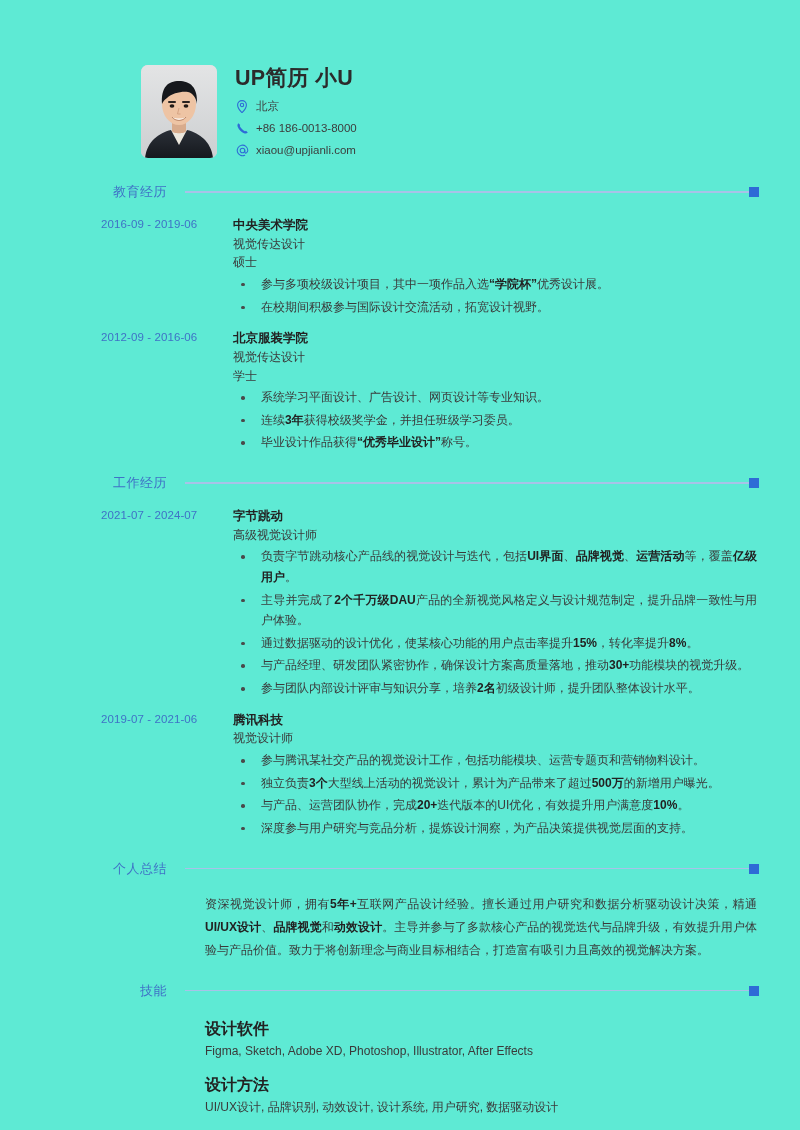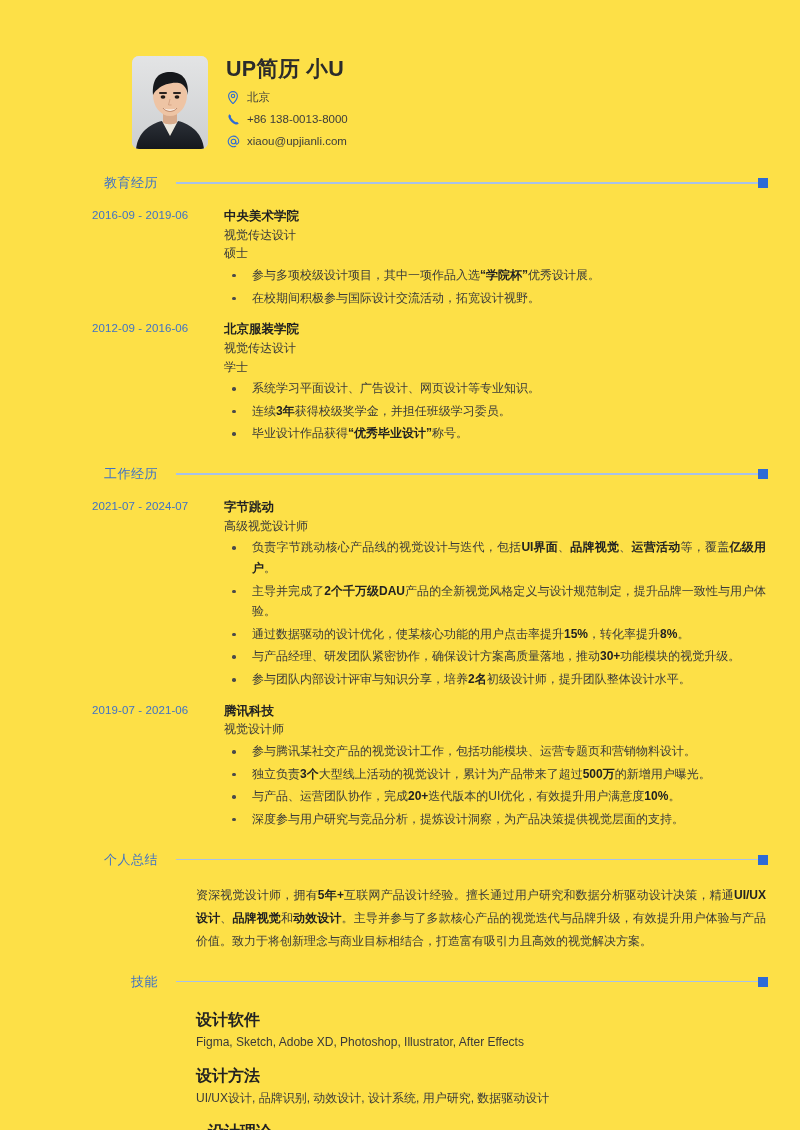--- a/index.html
+++ b/index.html
@@ -12,23 +12,23 @@
     height: 1130px;
     overflow: hidden;
     font-family: "Liberation Sans", "DejaVu Sans", sans-serif;
     color: #333333;
     -webkit-font-smoothing: antialiased;
   }
   .page {
     position: relative;
     width: 800px;
     height: 1130px;
-    background: #fde047;
+    background: #5eead4;
     box-sizing: border-box;
-    padding: 4px;
+    padding: 13px;
   }
 
   
   .header {
     display: flex;
     align-items: flex-start;
     padding: 52px 0 0 0;
     margin-left: 128px;
   }
   .photo {
@@ -271,21 +271,21 @@
         </span>
         <span>北京</span>
       </div>
 
       <div class="contact-line">
         <span class="c-icon">
           <svg width="13" height="13" viewBox="0 0 13 13" aria-hidden="true">
             <path d="M2.4 1.2 C1.4 2.2 1.2 3.6 1.8 5 C2.8 7.5 5.5 10.2 8 11.2 C9.4 11.8 10.8 11.6 11.8 10.6 L10 8.8 C9.6 9.2 9 9.3 8.5 9 C7 8.2 4.8 6 4 4.5 C3.7 4 3.8 3.4 4.2 3 Z" fill="#2e6bd6"></path>
           </svg>
         </span>
-        <span>+86 138-0013-8000</span>
+        <span>+86 186-0013-8000</span>
       </div>
 
       <div class="contact-line">
         <span class="c-icon at">
           <svg width="13" height="13" viewBox="0 0 14 14" aria-hidden="true">
             <circle cx="7" cy="7" r="2.5" fill="none" stroke="#2e6bd6" stroke-width="1.1"></circle>
             <path d="M9.5 7 v1.6 c0 1.1 1 1.5 1.7 1 C12.2 8.9 12.7 7.8 12.7 6.7 A5.7 5.7 0 1 0 9.4 12.1" fill="none" stroke="#2e6bd6" stroke-width="1.1" stroke-linecap="round"></path>
           </svg>
         </span>
         <span>xiaou@upjianli.com</span>

